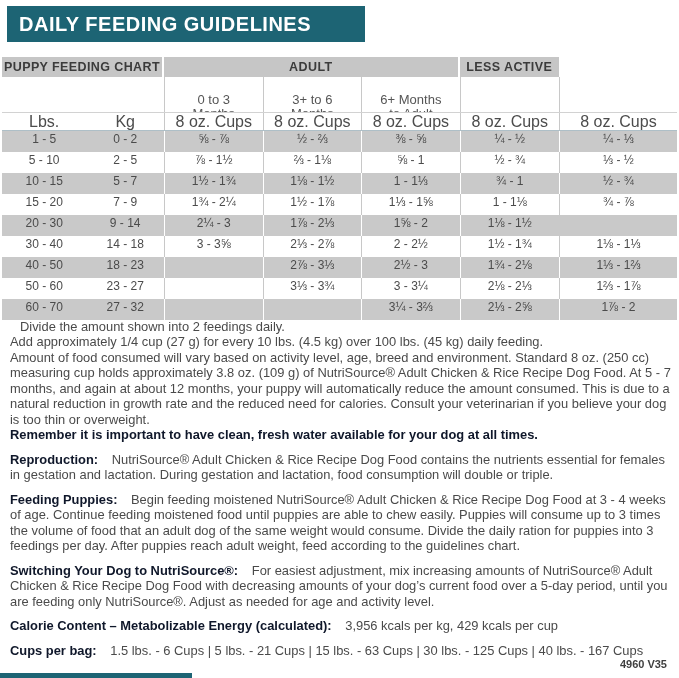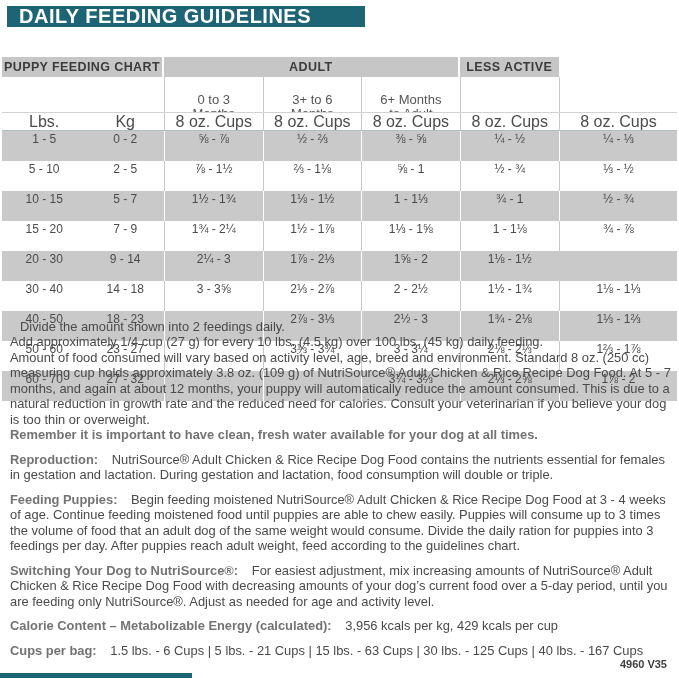--- a/index.html
+++ b/index.html
@@ -8,21 +8,21 @@
   .page {
     position: relative;
     width: 679px; height: 678px;
     background: #ffffff;
     overflow: hidden;
   }
 
   
   .banner {
     position: absolute; left: 7px; top: 6px;
-    width: 358px; height: 21px;
+    width: 358px; height: 36px;
     background: #1d6474;
     color: #ffffff;
     display: flex; align-items: center;
     padding-left: 12px;
     font-size: 20px; font-weight: bold; letter-spacing: 0.5px;
   }
 
   
   .ftable {
     position: absolute; left: 2px; top: 57px; right: 2px;
@@ -38,21 +38,21 @@
     height: 20px;
   }
   .group {
     background: #c6c6c6;
     color: #3b3b3b; font-weight: bold; font-size: 12.5px; letter-spacing: 0.4px;
     display: flex; align-items: center; justify-content: center;
     border-right: 2px solid #ffffff;
   }
   .group:last-child { border-right: none; }
 
-  .tr { height: 30px; }
+  .tr { height: 21px; }
   .td {
     text-align: center;
     line-height: 17px;
     white-space: nowrap;
     overflow: hidden;
   }
   .td:nth-child(n+3) { border-left: 1px solid #c8c8c8; }
 
   .subhead { height: 36px; border-bottom: 1px solid #d2d2d2; }
   .subhead .td {
@@ -65,21 +65,21 @@
   .tbody .tr:nth-child(odd) { background: #c9c9c9; }
   .tbody .tr:nth-child(odd) .td:nth-child(n+3) { border-left-color: #ffffff; }
   .tbody .td { font-size: 12px; color: #4b4b4b; }
 
   
   .notes {
     position: absolute; left: 10px; top: 319px; right: 8px;
     font-size: 12.9px; line-height: 1.2; color: #4a4a4a;
   }
   .note { margin-bottom: 9px; }
-  .note .lead, .note .tail { font-weight: bold; color: #737373; }
+  .note .lead, .note .tail { font-weight: bold; color: #0f172a; }
   .note .body { white-space: pre-line; margin-left: 10px; }
 
   .footer-code {
     position: absolute; right: 12px; bottom: 8px;
     font-size: 11px; font-weight: bold; color: #3f3f3f;
   }
   .bottom-strip {
     position: absolute; left: 0; bottom: 0;
     width: 192px; height: 5px; background: #1d6474;
   }

